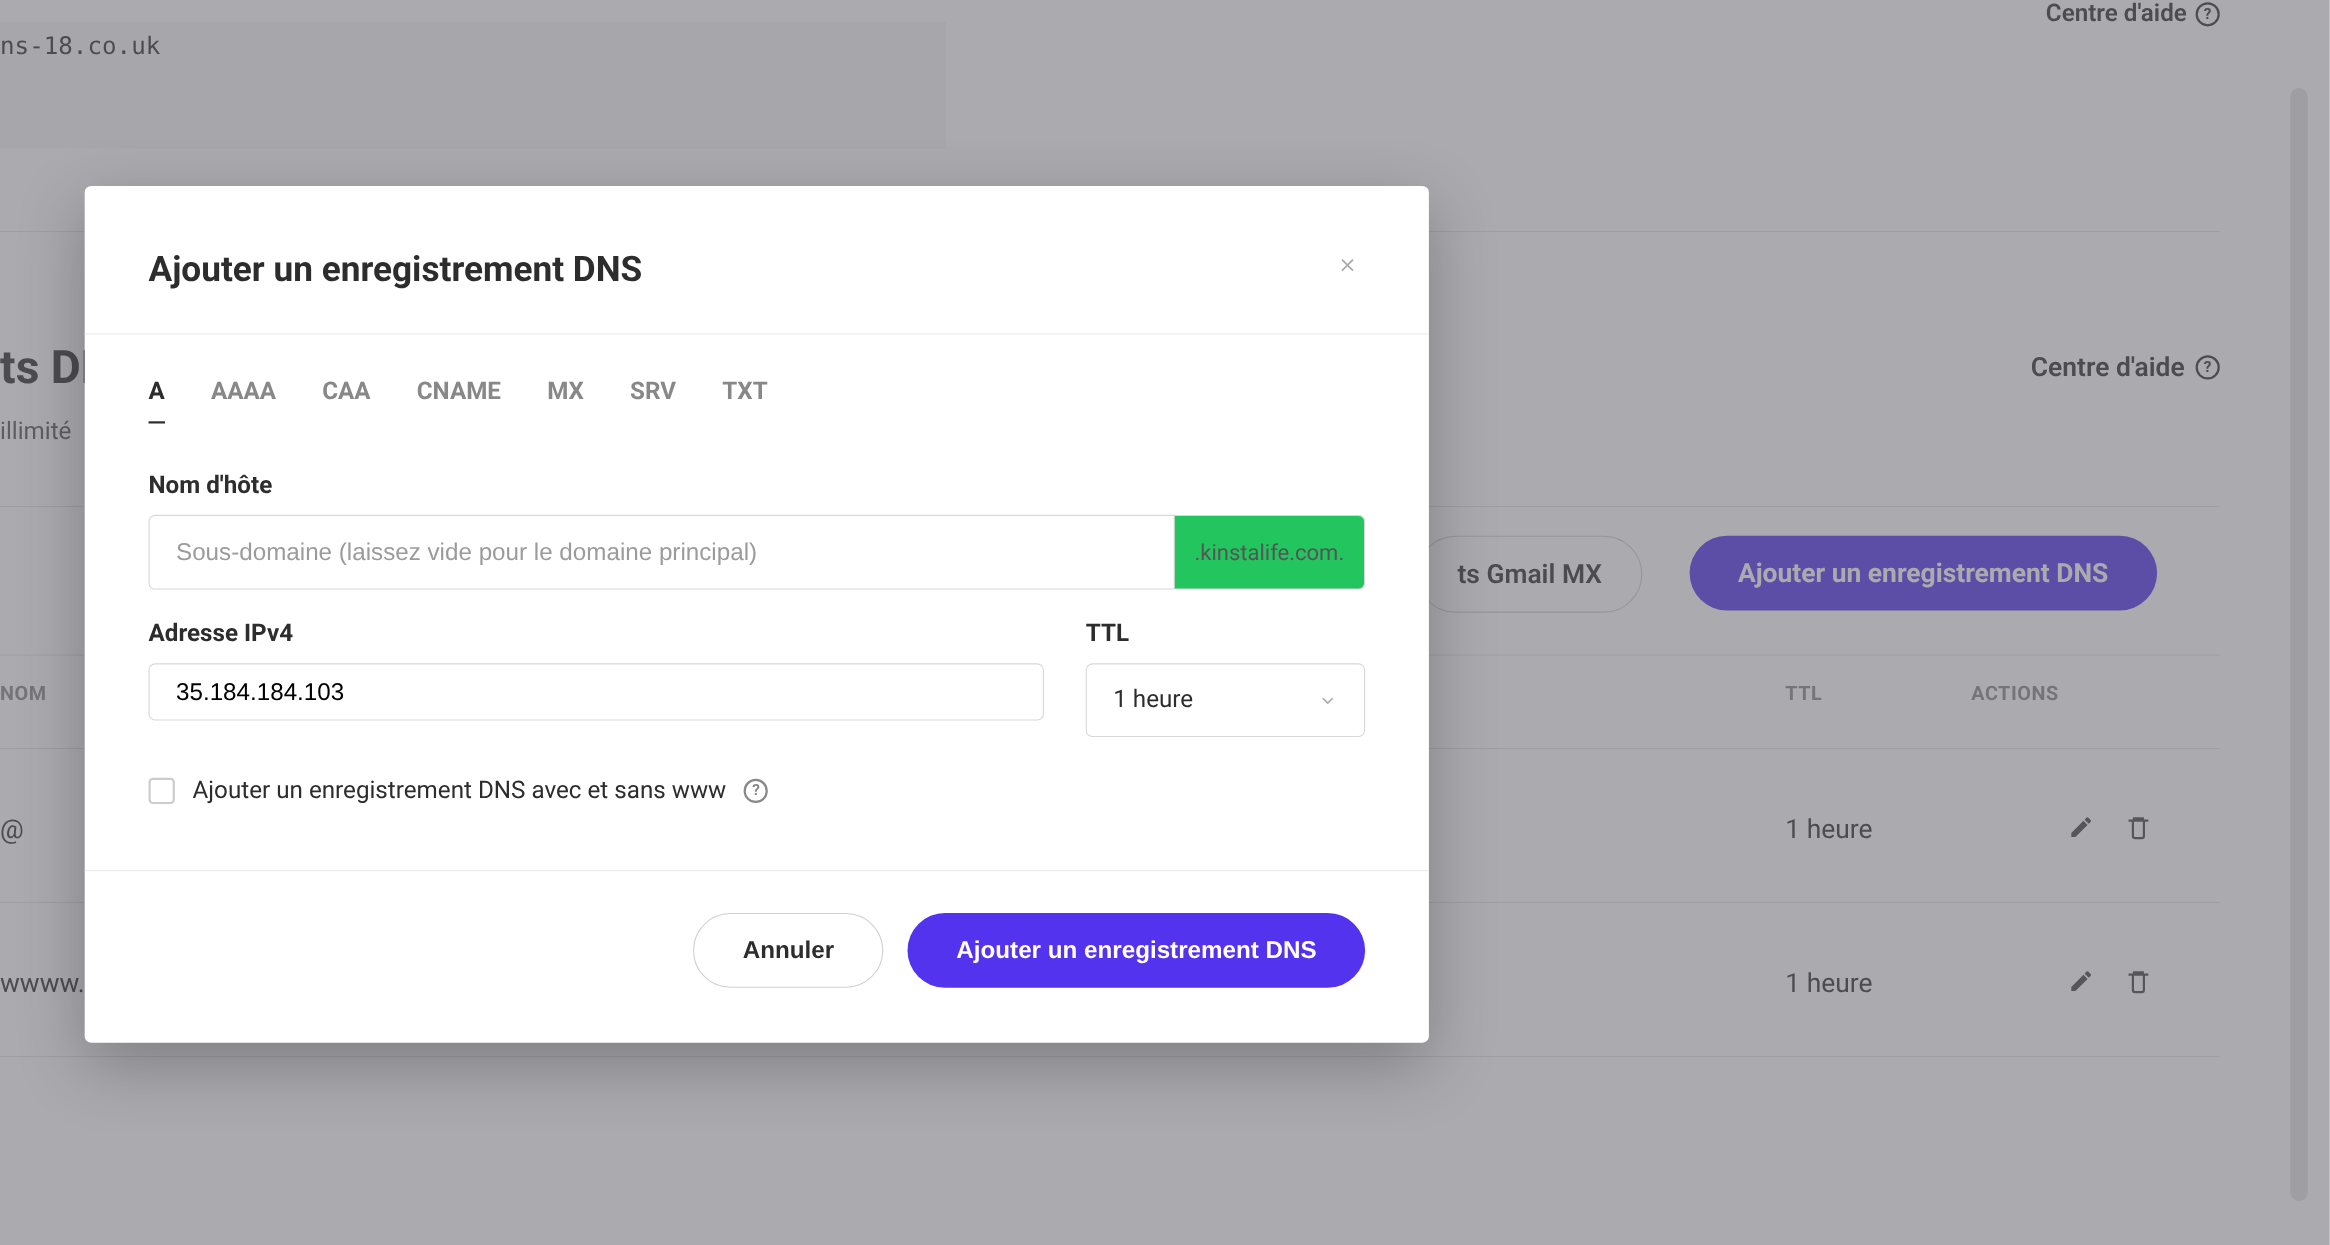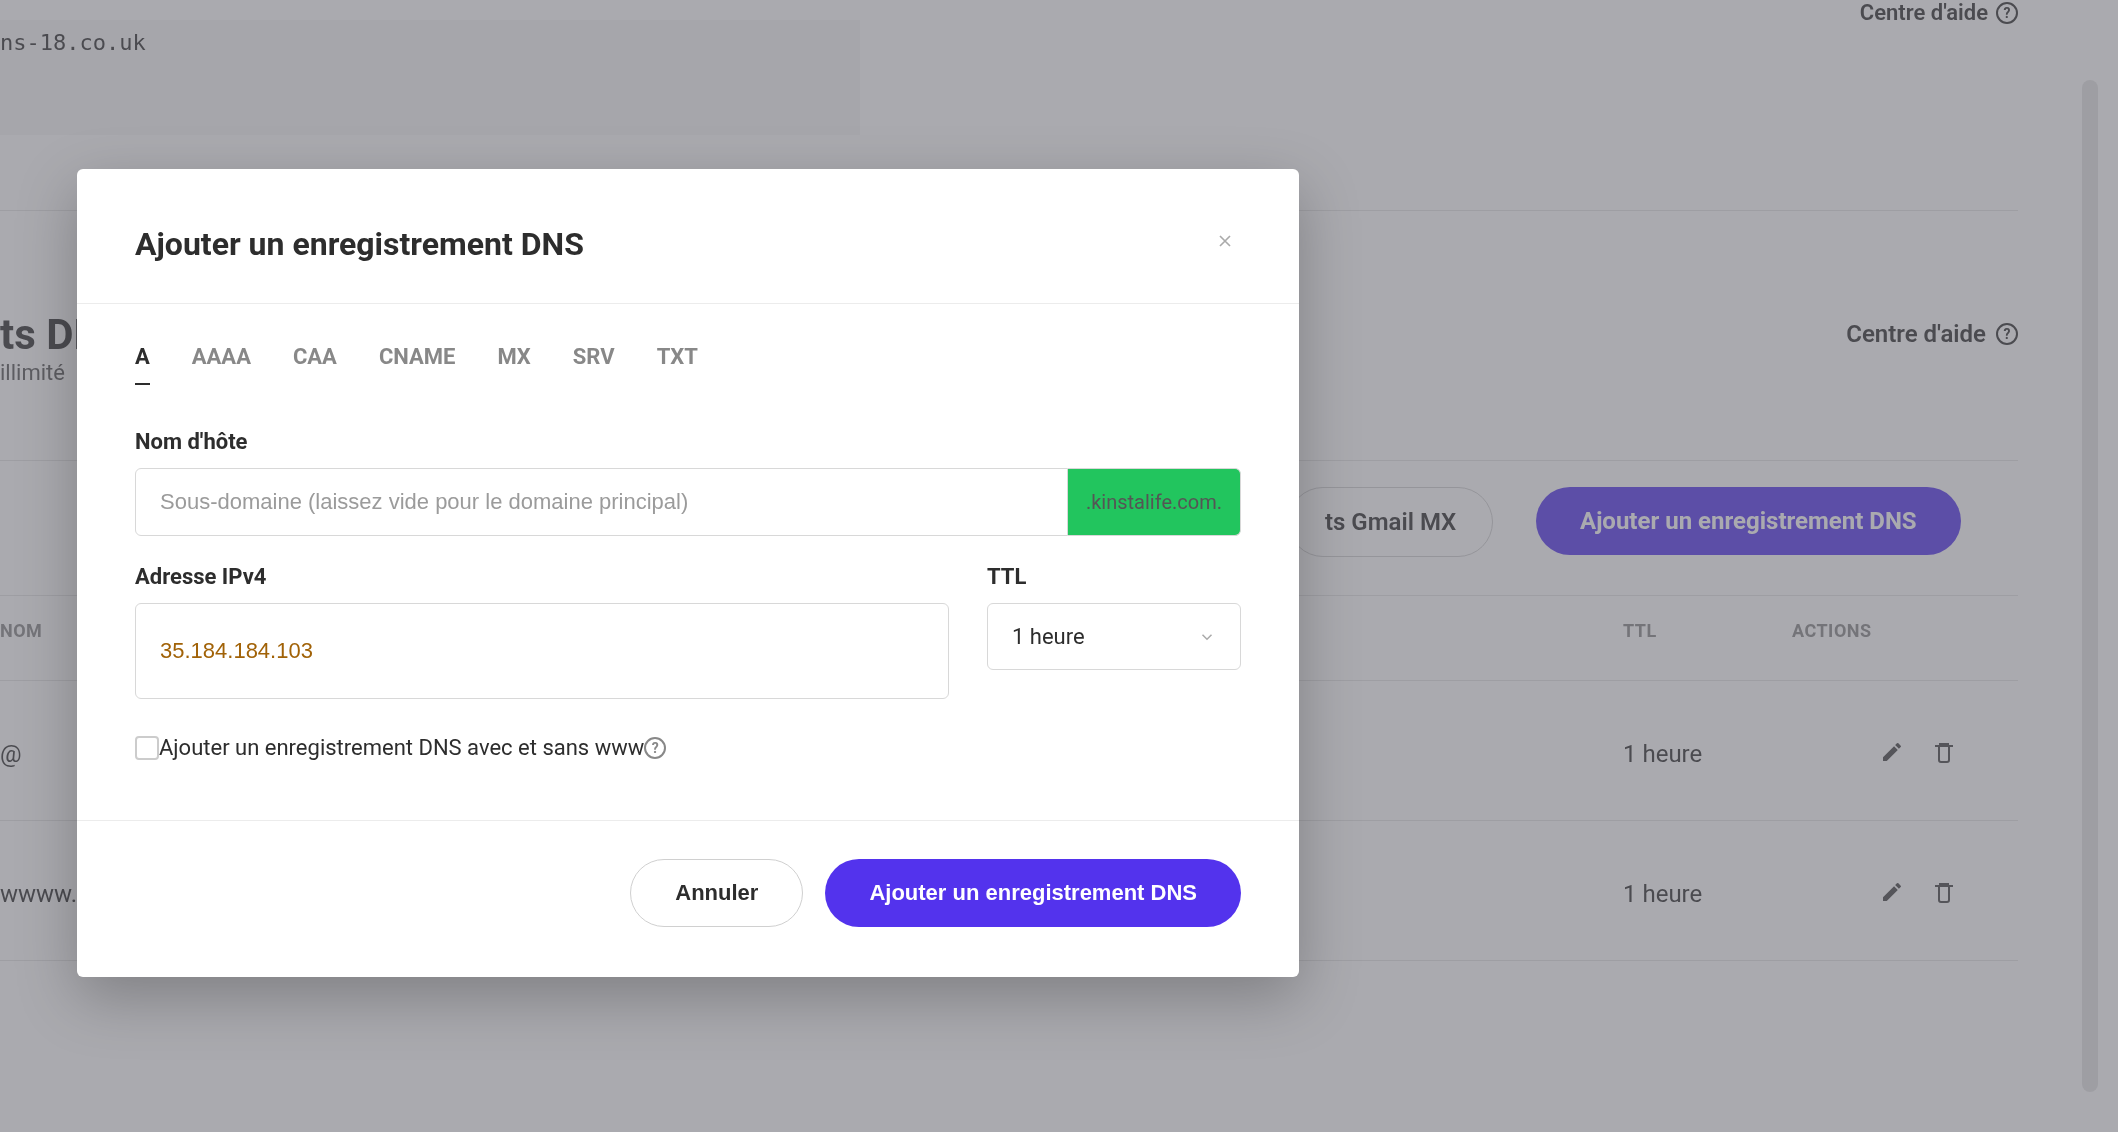--- a/index.html
+++ b/index.html
@@ -40,21 +40,21 @@
       padding: 10px 20px 80px 0;
       width: 860px;
     }
     .bg-heading-cut {
       position: absolute;
       top: 310px; left: 0;
       font-size: 42px; font-weight: 700;
     }
     .bg-sub-cut {
       position: absolute;
-      top: 360px; left: 0;
+      top: 380px; left: 0;
       font-size: 22px;
       color: #555;
     }
     .bg-help-mid {
       position: absolute;
       top: 320px; right: 100px;
       font-size: 24px; font-weight: 600;
       color: #2D2D2D;
       display: flex; align-items: center; gap: 10px;
     }
@@ -164,38 +164,38 @@
       display: flex; align-items: center;
     }
     .row-two {
       display: flex; gap: 38px;
     }
     .col-ip { flex: 1; }
     .col-ttl { width: 254px; }
     .plain-input {
       width: 100%;
       border: 1px solid #d8d8d8; border-radius: 6px;
-      padding: 34px 24px;
-      font-size: 22px; color: #a16207;
+      padding: 12px 24px;
+      font-size: 22px; color: #000000;
       outline: none;
     }
     .select-wrap {
       position: relative;
       border: 1px solid #d8d8d8; border-radius: 6px;
       padding: 20px 24px;
       font-size: 22px; color: #2D2D2D;
       cursor: pointer;
       display: flex; justify-content: space-between; align-items: center;
     }
     .chevron {
       color: #aaa;
     }
     .checkbox-row {
       margin-top: 36px;
-      display: flex; align-items: center; gap: 0;
+      display: flex; align-items: center; gap: 16px;
       font-size: 22px; color: #2D2D2D;
     }
     .checkbox {
       width: 24px; height: 24px; border: 2px solid #ccc; border-radius: 4px;
       cursor: pointer; background: #fff;
     }
     .help-circle {
       width: 22px; height: 22px; border: 2px solid #888; border-radius: 50%;
       display: inline-flex; align-items: center; justify-content: center;
       font-size: 14px; font-weight: 700; color: #888;

